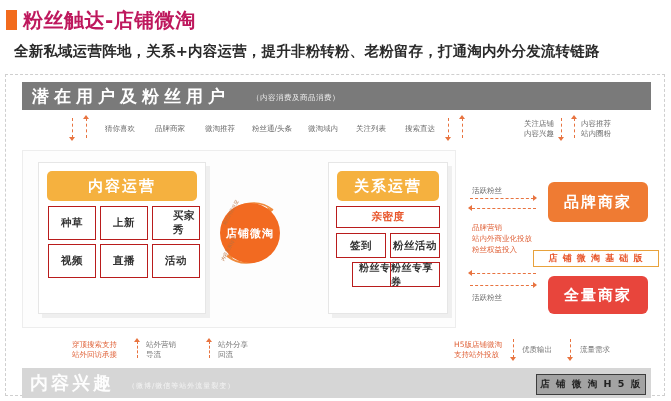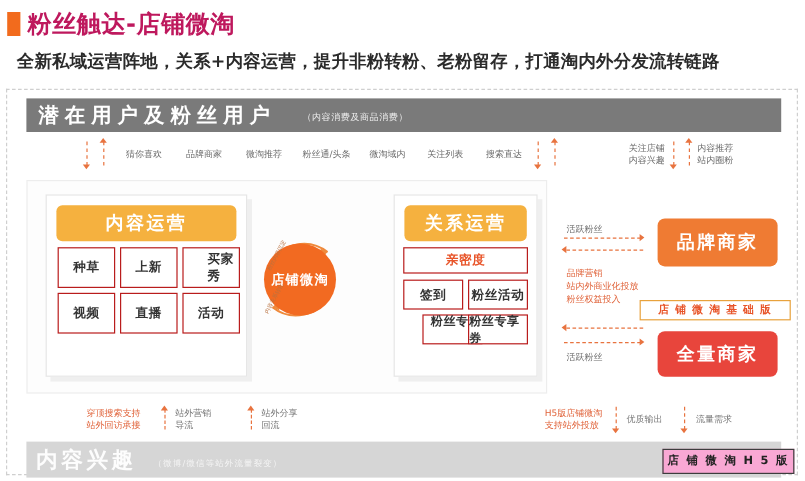--- a/index.html
+++ b/index.html
@@ -72,22 +72,22 @@
 
   
   .botlbl{position:absolute;font-size:7.5px;line-height:10px;white-space:nowrap;}
   .botlbl.o{color:#e0633a;}
   .botlbl.g{color:#777;}
 
   
   .footbar{position:absolute;left:22px;top:368px;width:629px;height:30px;background:#d6d6d6;}
   .foot-title{position:absolute;left:30px;top:371px;font-size:18px;font-weight:bold;color:#fdfdfd;letter-spacing:3px;}
   .foot-note{position:absolute;left:128px;top:381px;font-size:7px;color:#f4f4f4;letter-spacing:1px;}
-  .foot-badge{position:absolute;left:536px;top:374px;width:108px;height:19px;border:1px solid #3d3d3d;background:#f9a8d4;
-              display:flex;align-items:center;justify-content:center;font-size:9.5px;font-weight:bold;color:#222;letter-spacing:1.5px;margin-left:16px;}
+  .foot-badge{position:absolute;left:536px;top:374px;width:108px;height:19px;border:1px solid #3d3d3d;background:#a3a3a3;
+              display:flex;align-items:center;justify-content:center;font-size:9.5px;font-weight:bold;color:#222;letter-spacing:1.5px;}
 </style>
 </head>
 <body>
 
 <div id="root">
 
   <div class="hdr">
     <div class="hdr-bar"></div>
     <div class="hdr-title">粉丝触达-店铺微淘</div>
     <div class="hdr-sub">全新私域运营阵地，关系+内容运营，提升非粉转粉、老粉留存，打通淘内外分发流转链路</div>

